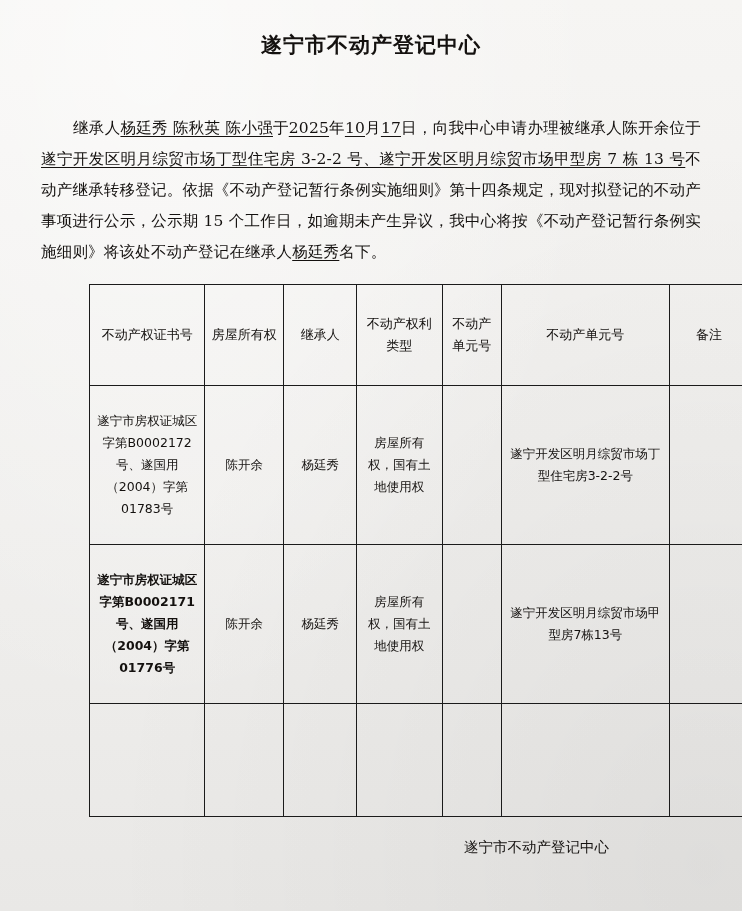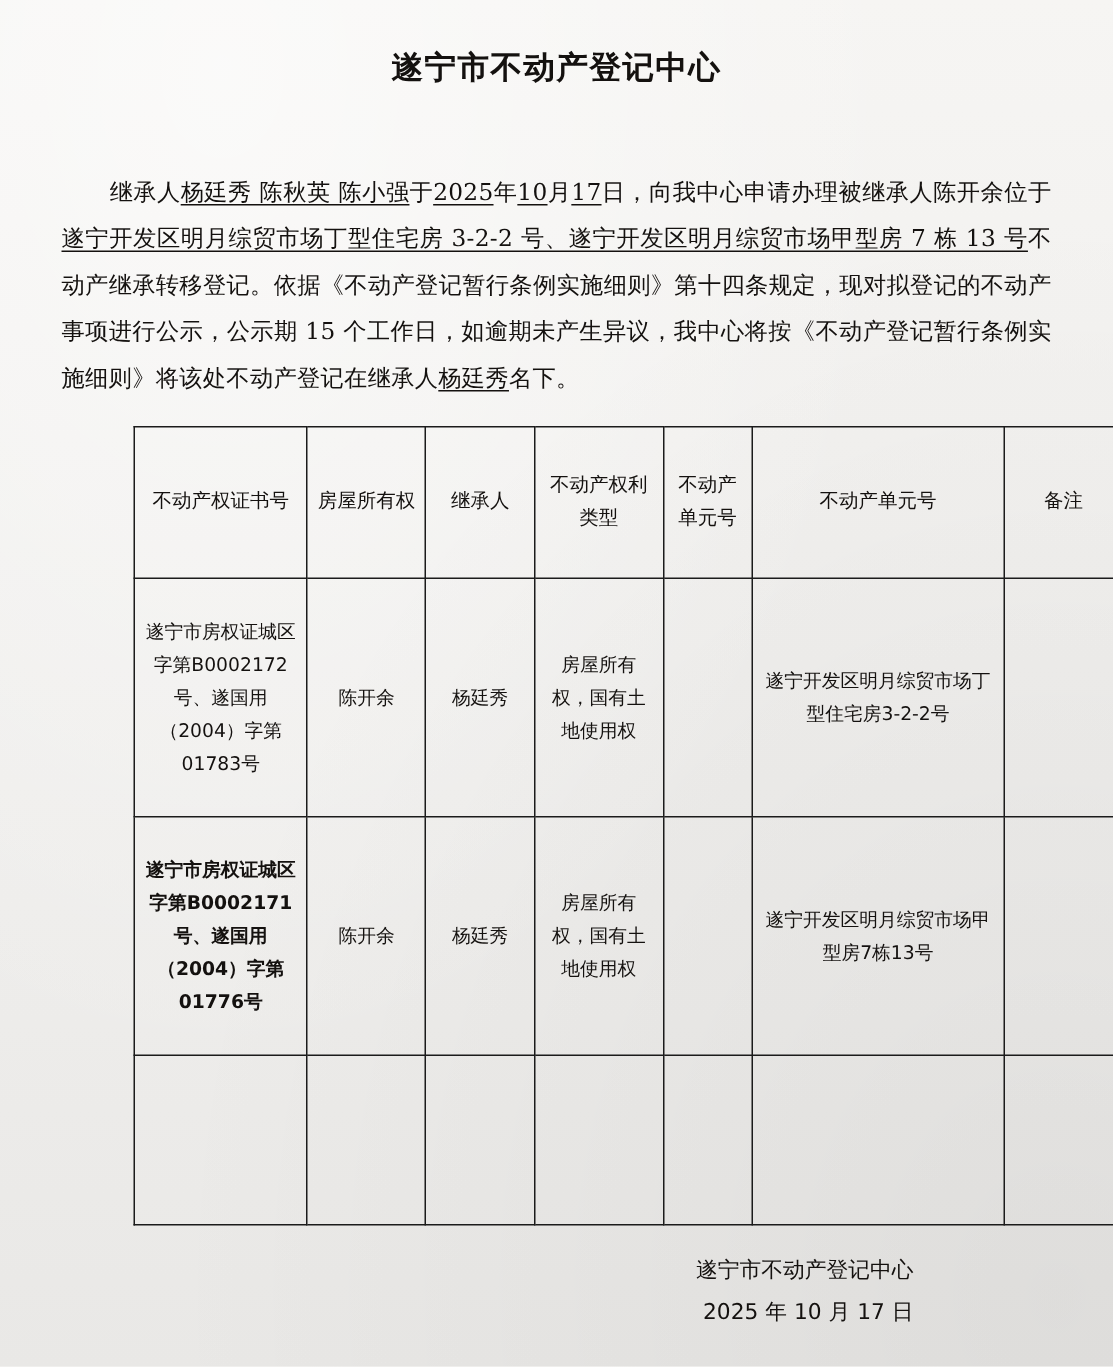--- a/index.html
+++ b/index.html
@@ -187,17 +187,16 @@
           <td class="type-cell"></td>
           <td></td>
           <td class="loc-cell"></td>
           <td></td>
         </tr>
       </tbody>
     </table>
 
     <div class="footer">
       <div>遂宁市不动产登记中心</div>
-      <div>2025 年 10 月 17 日</div>
     </div>
 
   </div>
 </div>
 
 </body></html>

